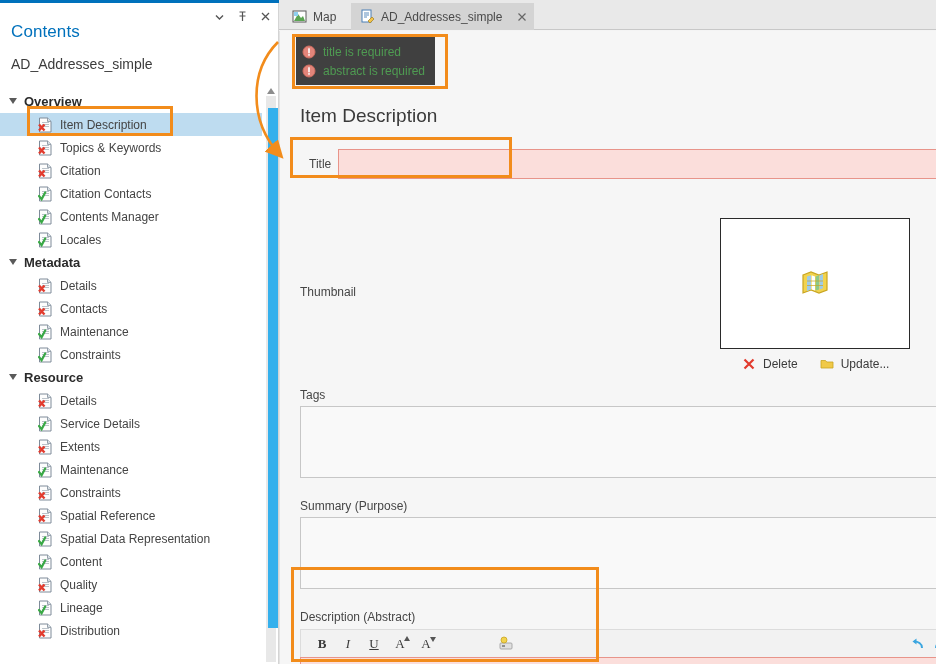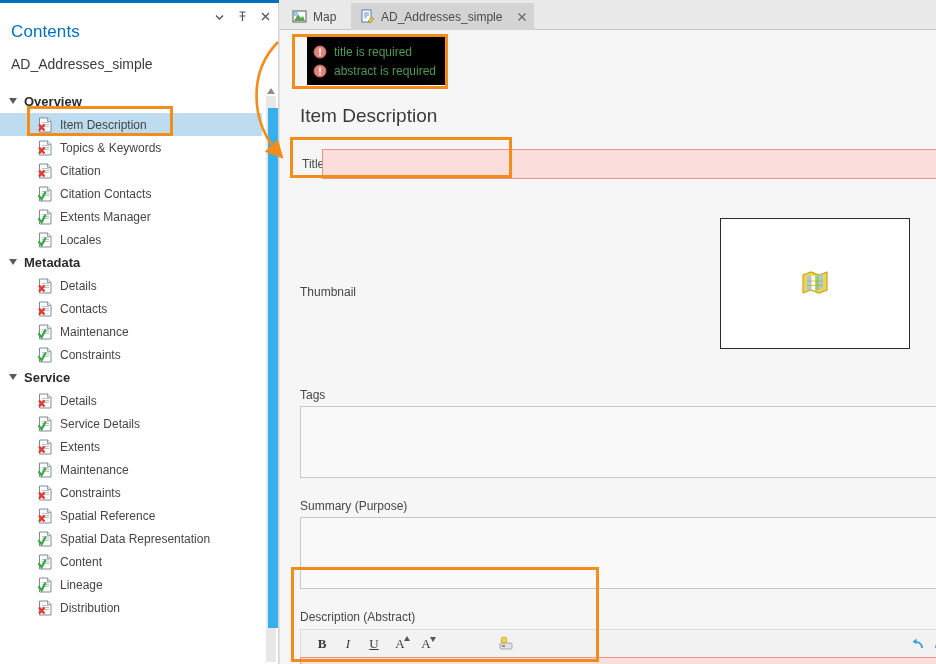--- a/index.html
+++ b/index.html
@@ -105,39 +105,39 @@
   .tab .closeico { width: 12px; height: 12px; margin-left: 8px; flex:0 0 12px; }
 
   .content {
     position: absolute; left: 0; top: 31px; width: 657px; height: 633px;
     background: #f6f6f6;
     border-left: 1px solid #e3e3e3;
   }
 
   
   .validation {
-    position: absolute; left: 27px; top: 6px;
-    background: #000000;
+    position: absolute; left: 16px; top: 6px;
+    background: #404040;
     padding: 5px 10px 5px 6px;
   }
   .vrow { display:flex; align-items:center; height: 19px; }
   .vrow .wico { width: 14px; height: 14px; margin-right: 7px; flex:0 0 14px; }
   .vrow .vtxt { font-size: 12px; color: #4f9b52; white-space: nowrap; }
 
   .section-title {
     position: absolute; left: 20px; top: 74px;
     font-size: 19px; color: #3a3a3a; white-space: nowrap;
   }
 
   
   .title-row {
     position: absolute; left: 14px; top: 115px; width: 680px; height: 36px;
     display: flex; align-items: center;
   }
-  .title-label { width: 28px; font-size: 12px; color: #464646; padding-left:8px; }
+  .title-label { width: 44px; font-size: 12px; color: #464646; padding-left:15px; }
   .title-input {
     flex: 1; height: 30px;
     background: #fbdedb; border: 1px solid #e8948a;
   }
 
   
   .thumb-label { position: absolute; left: 20px; top: 254px; font-size: 12px; color: #464646; }
   .thumb-box {
     position: absolute; left: 440px; top: 187px; width: 190px; height: 131px;
     background: #ffffff; border: 1px solid #2a2a2a;
@@ -292,21 +292,21 @@
         </div>
         <div class="leaf">
           <span class="ficon">
             <svg width="15" height="16" viewBox="0 0 15 16">
               <path d="M1.5 1 H9.5 L13 4.4 V15 H1.5 Z" fill="#fdfdfd" stroke="#7e8b99" stroke-width="1"></path>
               <path d="M9.5 1 L9.5 4.4 L13 4.4" fill="#dfe5ea" stroke="#7e8b99" stroke-width=".8"></path>
               <path d="M4 5.5 H11 M4 7.5 H11 M4 9.5 H11" stroke="#aab4bd" stroke-width=".8"></path>
               <path d="M1 10 L3.6 13.2 L7.2 6.5" stroke="#39a845" stroke-width="2.2" fill="none" stroke-linecap="round"></path>
             </svg>
           </span>
-          <span>Extents Manager</span>
+          <span>Contents Manager</span>
         </div>
         <div class="leaf">
           <span class="ficon">
             <svg width="15" height="16" viewBox="0 0 15 16">
               <path d="M1.5 1 H9.5 L13 4.4 V15 H1.5 Z" fill="#fdfdfd" stroke="#7e8b99" stroke-width="1"></path>
               <path d="M9.5 1 L9.5 4.4 L13 4.4" fill="#dfe5ea" stroke="#7e8b99" stroke-width=".8"></path>
               <path d="M4 5.5 H11 M4 7.5 H11 M4 9.5 H11" stroke="#aab4bd" stroke-width=".8"></path>
               <path d="M1 10 L3.6 13.2 L7.2 6.5" stroke="#39a845" stroke-width="2.2" fill="none" stroke-linecap="round"></path>
             </svg>
           </span>
@@ -355,21 +355,21 @@
               <path d="M1.5 1 H9.5 L13 4.4 V15 H1.5 Z" fill="#fdfdfd" stroke="#7e8b99" stroke-width="1"></path>
               <path d="M9.5 1 L9.5 4.4 L13 4.4" fill="#dfe5ea" stroke="#7e8b99" stroke-width=".8"></path>
               <path d="M4 5.5 H11 M4 7.5 H11 M4 9.5 H11" stroke="#aab4bd" stroke-width=".8"></path>
               <path d="M1 10 L3.6 13.2 L7.2 6.5" stroke="#39a845" stroke-width="2.2" fill="none" stroke-linecap="round"></path>
             </svg>
           </span>
           <span>Constraints</span>
         </div>
         <div class="grp">
           <span class="tri"></span>
-          <span>Service</span>
+          <span>Resource</span>
         </div>
         <div class="leaf">
           <span class="ficon">
             <svg width="15" height="16" viewBox="0 0 15 16">
               <path d="M1.5 1 H9.5 L13 4.4 V15 H1.5 Z" fill="#fdfdfd" stroke="#7e8b99" stroke-width="1"></path>
               <path d="M9.5 1 L9.5 4.4 L13 4.4" fill="#dfe5ea" stroke="#7e8b99" stroke-width=".8"></path>
               <path d="M4 5.5 H11 M4 7.5 H11 M4 9.5 H11" stroke="#aab4bd" stroke-width=".8"></path>
               <path d="M1 7.5 L6.5 13.5 M6.5 7.5 L1 13.5" stroke="#e23b2e" stroke-width="2.4" fill="none"></path>
             </svg>
           </span>
@@ -444,20 +444,31 @@
         <div class="leaf">
           <span class="ficon">
             <svg width="15" height="16" viewBox="0 0 15 16">
               <path d="M1.5 1 H9.5 L13 4.4 V15 H1.5 Z" fill="#fdfdfd" stroke="#7e8b99" stroke-width="1"></path>
               <path d="M9.5 1 L9.5 4.4 L13 4.4" fill="#dfe5ea" stroke="#7e8b99" stroke-width=".8"></path>
               <path d="M4 5.5 H11 M4 7.5 H11 M4 9.5 H11" stroke="#aab4bd" stroke-width=".8"></path>
               <path d="M1 10 L3.6 13.2 L7.2 6.5" stroke="#39a845" stroke-width="2.2" fill="none" stroke-linecap="round"></path>
             </svg>
           </span>
           <span>Content</span>
+        </div>
+        <div class="leaf">
+          <span class="ficon">
+            <svg width="15" height="16" viewBox="0 0 15 16">
+              <path d="M1.5 1 H9.5 L13 4.4 V15 H1.5 Z" fill="#fdfdfd" stroke="#7e8b99" stroke-width="1"></path>
+              <path d="M9.5 1 L9.5 4.4 L13 4.4" fill="#dfe5ea" stroke="#7e8b99" stroke-width=".8"></path>
+              <path d="M4 5.5 H11 M4 7.5 H11 M4 9.5 H11" stroke="#aab4bd" stroke-width=".8"></path>
+              <path d="M1 7.5 L6.5 13.5 M6.5 7.5 L1 13.5" stroke="#e23b2e" stroke-width="2.4" fill="none"></path>
+            </svg>
+          </span>
+          <span>Quality</span>
         </div>
         <div class="leaf">
           <span class="ficon">
             <svg width="15" height="16" viewBox="0 0 15 16">
               <path d="M1.5 1 H9.5 L13 4.4 V15 H1.5 Z" fill="#fdfdfd" stroke="#7e8b99" stroke-width="1"></path>
               <path d="M9.5 1 L9.5 4.4 L13 4.4" fill="#dfe5ea" stroke="#7e8b99" stroke-width=".8"></path>
               <path d="M4 5.5 H11 M4 7.5 H11 M4 9.5 H11" stroke="#aab4bd" stroke-width=".8"></path>
               <path d="M1 10 L3.6 13.2 L7.2 6.5" stroke="#39a845" stroke-width="2.2" fill="none" stroke-linecap="round"></path>
             </svg>
           </span>
@@ -551,20 +562,38 @@
       <div class="thumb-box">
         <span>
           <svg width="28" height="26" viewBox="0 0 28 26">
             <path d="M2 6 L10 3 L18 6 L26 3 L26 21 L18 24 L10 21 L2 24 Z" fill="#f2d34e" stroke="#c9a520" stroke-width="1.2"></path>
             <path d="M6 7.5 L10 6.2 L10 20.5 L6 22 Z" fill="#9ecbe8"></path>
             <path d="M10.6 6.2 L14 7.4 L14 21.6 L10.6 20.5 Z" fill="#ffffff"></path>
             <path d="M14.6 7.4 L18 6.2 L18 20.5 L14.6 21.6 Z" fill="#8cc98a"></path>
             <path d="M18.6 6.2 L22 5 L22 19.2 L18.6 20.5 Z" fill="#9ecbe8"></path>
             <path d="M6 12 H22 M6 16.5 H22" stroke="#c9a520" stroke-width=".7"></path>
           </svg>
+        </span>
+      </div>
+      <div class="thumb-actions">
+        <span class="act">
+          <span class="ai">
+            <svg width="14" height="14" viewBox="0 0 14 14">
+                <path d="M2.5 2.5 L11.5 11.5 M11.5 2.5 L2.5 11.5" stroke="#e23b2e" stroke-width="2.2" fill="none"></path>
+              </svg>
+          </span>
+          <span>Delete</span>
+        </span>
+        <span class="act">
+          <span class="ai">
+            <svg width="14" height="14" viewBox="0 0 14 14">
+              <path d="M1 3.5 H5.5 L6.8 5 H13 V11 H1 Z" fill="#f0c948" stroke="#c9a520" stroke-width=".8"></path>
+            </svg>
+          </span>
+          <span>Update...</span>
         </span>
       </div>
 
       <div class="fieldblock" id="tags-block">
         <div class="field-label">Tags</div>
         <div class="field-area"></div>
       </div>
 
       <div class="fieldblock" id="summary-block">
         <div class="field-label">Summary (Purpose)</div>

